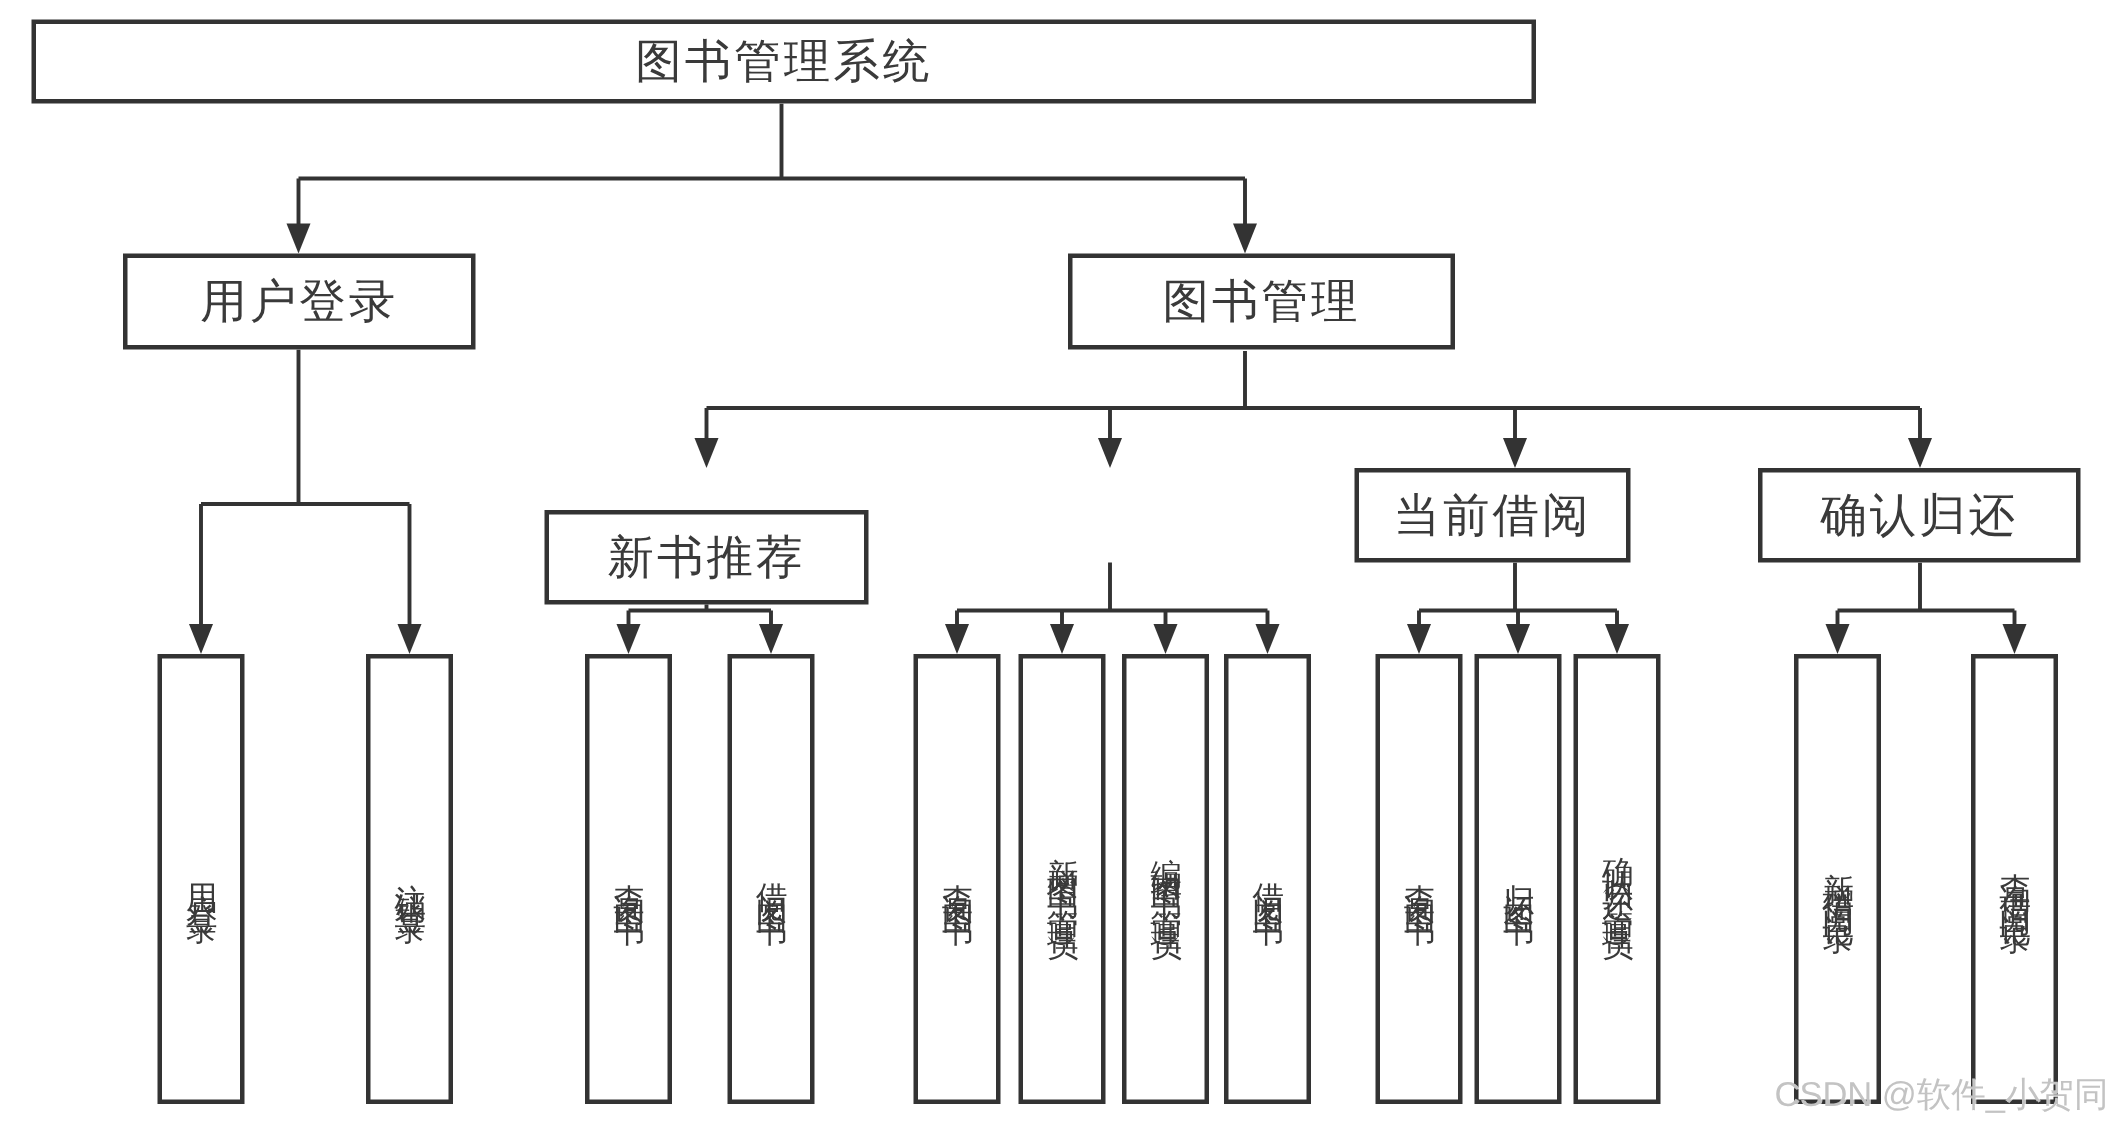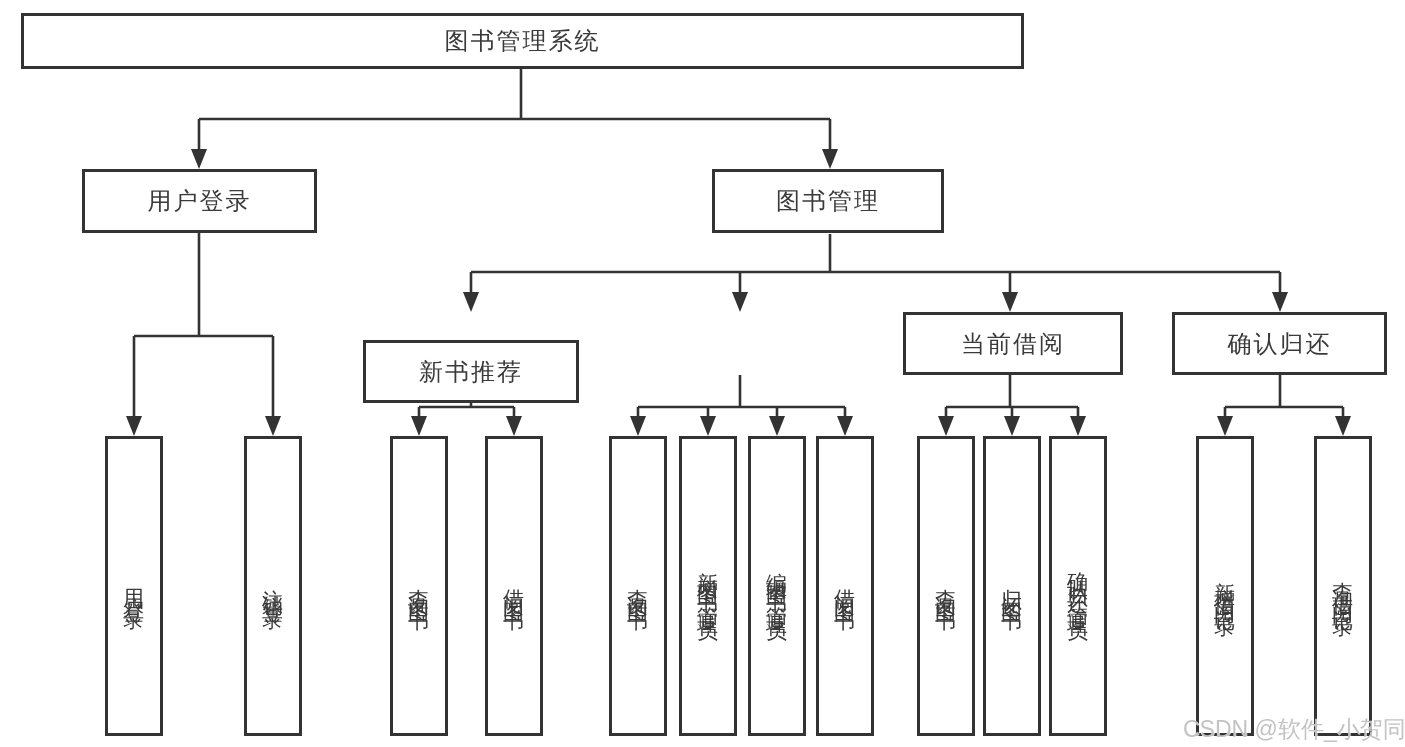--- a/index.html
+++ b/index.html
@@ -28,21 +28,21 @@
     z-index: 1;
   }
   .hbox {
     position: absolute;
     border: 3px solid var(--line);
     background: var(--background);
     display: flex;
     align-items: center;
     justify-content: center;
     color: var(--text);
-    font-size: 24px;
+    font-size: 31px;
     letter-spacing: 2px;
     z-index: 2;
   }
   .leaf {
     position: absolute;
     width: 58px;
     height: 300px;
     top: 436px;
     border: 3px solid var(--line);
     background: var(--background);
@@ -115,28 +115,28 @@
     </g>
   </svg>
 
   <div class="hbox" style="left:21px; top:13px; width:1003px; height:56px;">
     <span>图书管理系统</span>
   </div>
 
   <div class="hbox" style="left:82px; top:169px; width:235px; height:64px;">
     <span>用户登录</span>
   </div>
-  <div class="hbox" style="left:712px; top:169px; width:232px; height:64px;font-family:Liberation Mono, monospace;">
+  <div class="hbox" style="left:712px; top:169px; width:258px; height:64px;font-family:Liberation Mono, monospace;">
     <span>图书管理</span>
   </div>
 
   <div class="hbox" style="left:363px; top:312px; width:216px; height:63px;margin-top:28px;">
     <span>新书推荐</span>
   </div>
-  <div class="hbox" style="left:903px; top:312px; width:220px; height:63px;">
+  <div class="hbox" style="left:903px; top:312px; width:184px; height:63px;">
     <span>当前借阅</span>
   </div>
   <div class="hbox" style="left:1172px; top:312px; width:215px; height:63px;">
     <span>确认归还</span>
   </div>
 
   <div class="leaf" style="left:105px;">
     <span>用户登录</span>
   </div>
   <div class="leaf" style="left:244px;">

